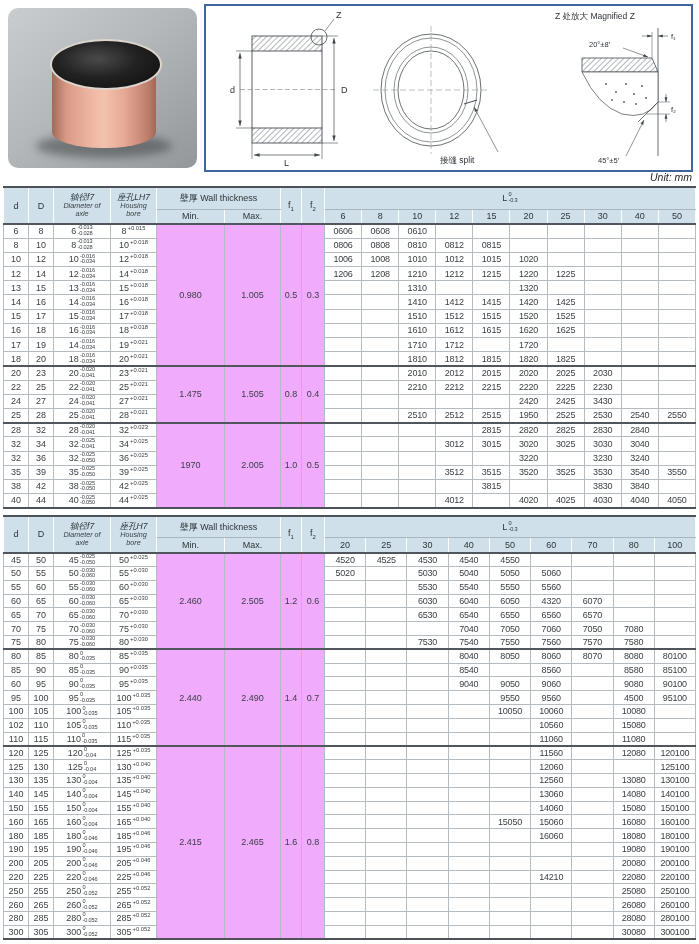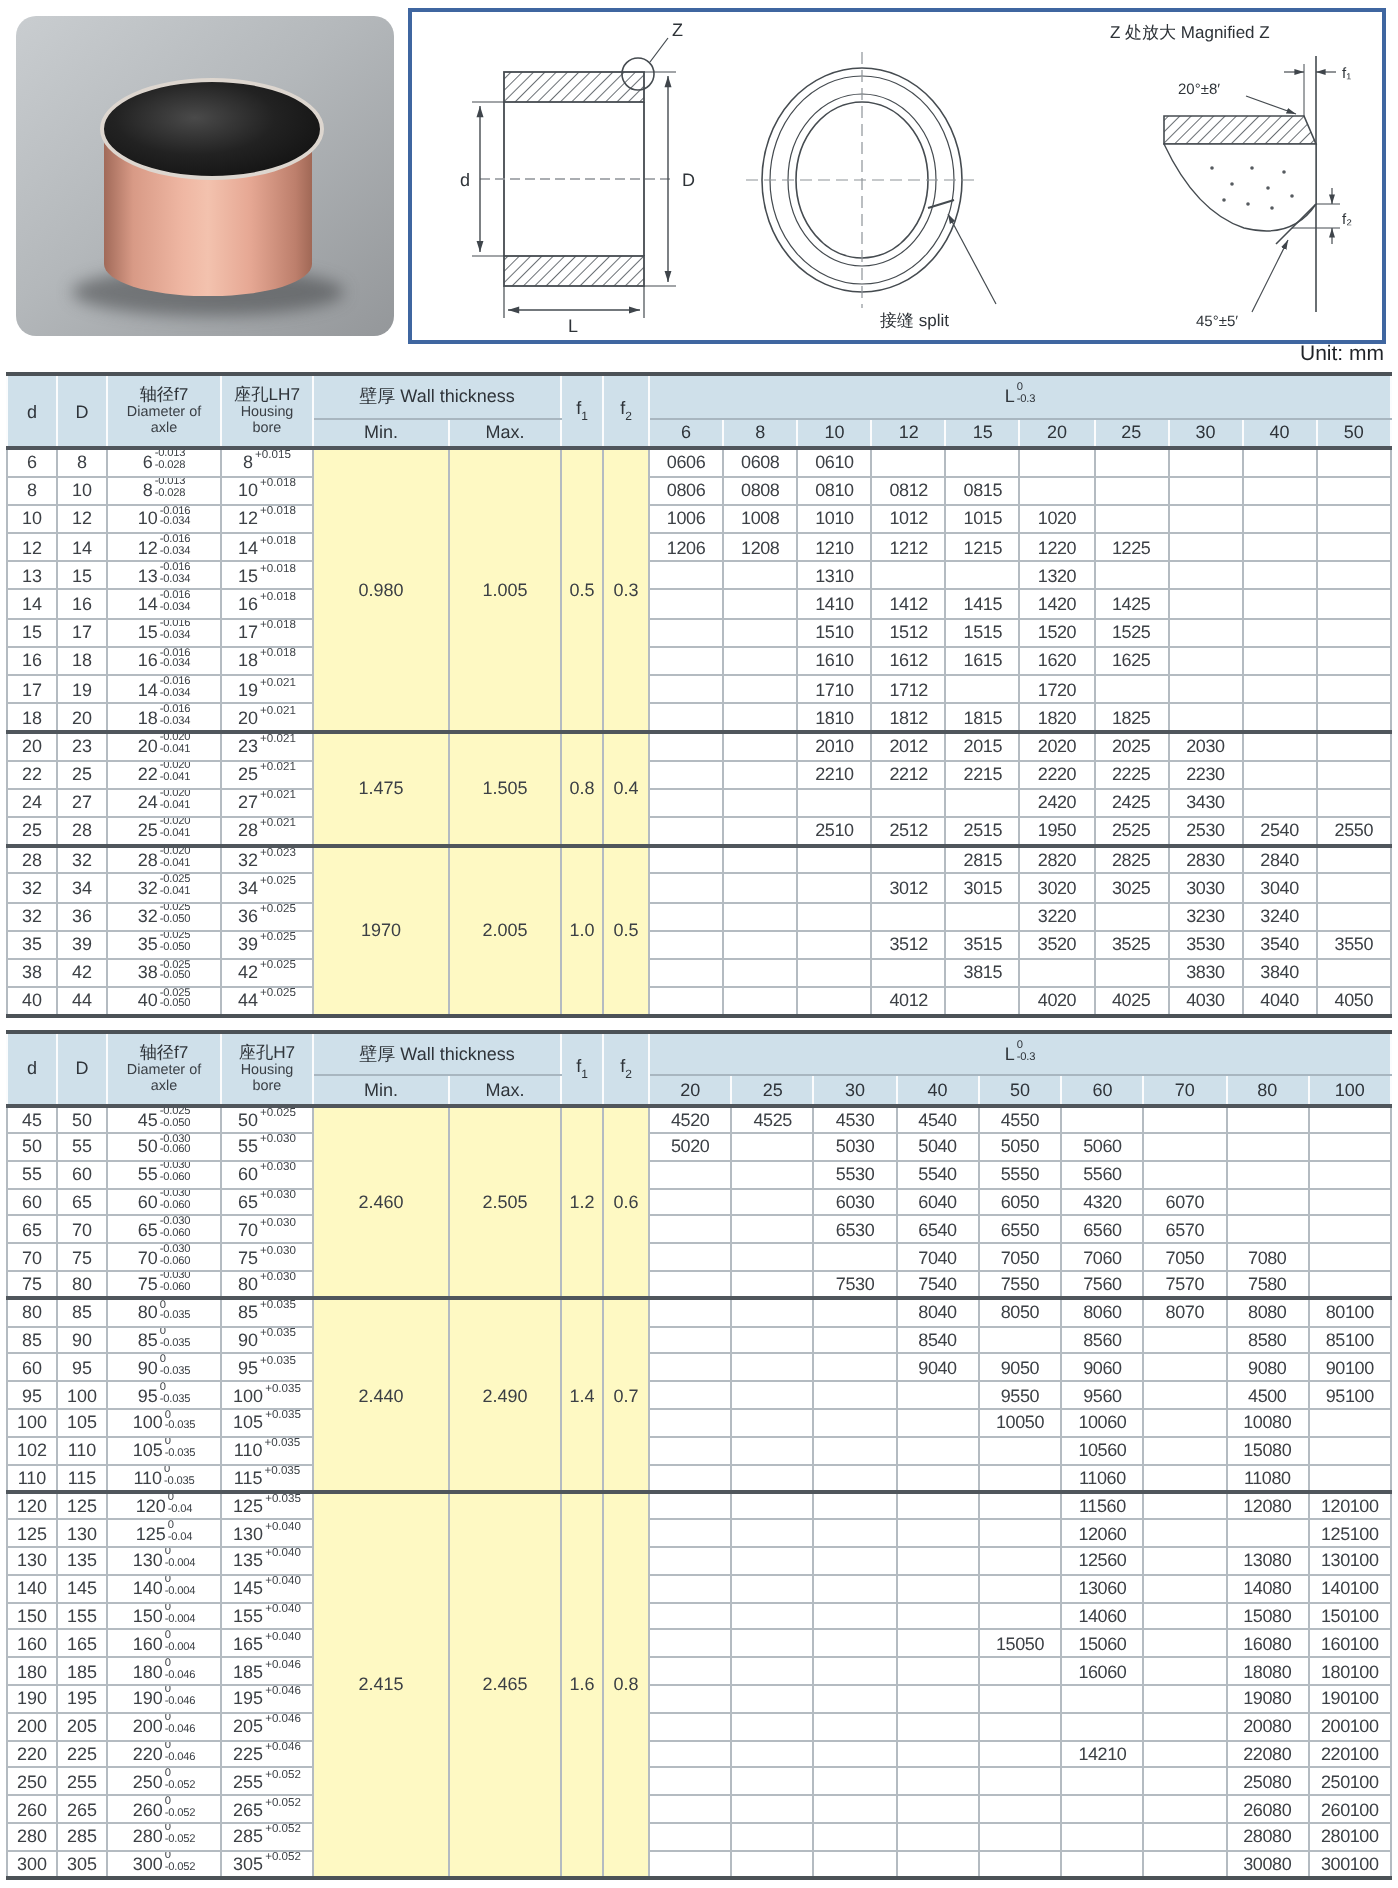--- a/index.html
+++ b/index.html
@@ -14,42 +14,42 @@
         background:linear-gradient(90deg,#a16a59 0%,#d89a86 14%,#efb7a3 38%,#f3c2ae 50%,#e6a894 70%,#bd7f6c 92%,#a06856 100%);
         border-radius:10px 10px 48% 48%/10px 10px 16px 16px;}
   .bush-top{position:absolute;left:42px;top:31px;width:108px;height:47px;border-radius:50%;
         background:radial-gradient(ellipse at 42% 38%,#4a4a4a 0%,#222 45%,#0b0b0b 100%);
         border:2px solid #ddd6cf;box-shadow:0 0 0 3px #d6English,0 0 0 3px #d89a85;}
   
   .panel{position:absolute;left:204px;top:4px;width:489px;height:168px;background:#fff;
         border:2px solid #3f66a0;box-sizing:border-box;}
   .panel svg{display:block;}
   svg text{font-family:"Liberation Sans",sans-serif;fill:#2e3338;}
-  .unit{position:absolute;top:171px;right:7px;font-size:10.5px;color:#1f2328;}
+  .unit{position:absolute;top:171px;right:7px;font-size:10.5px;color:#1f2328;font-style:italic;}
   
   .tables{position:absolute;left:3px;top:186px;width:693px;}
   .gap{height:6px;}
   table.spec{border-collapse:collapse;table-layout:fixed;width:693px;
         border:1px solid #9aa1a7;border-top:2px solid #4c5257;border-bottom:2px solid #4c5257;}
   .spec th,.spec td{border:1px solid #b4bbc1;text-align:center;vertical-align:middle;padding:0;
         color:#3c4045;font-weight:normal;overflow:hidden;white-space:nowrap;}
   .spec thead th{background:#cfe0ea;border:1px solid #fbfcfd;border-bottom:1px solid #a8b6c0;
         font-size:9px;color:#2f343a;}
   .hrow1{height:22px;} .hrow2{height:15px;}
   .t1 tbody tr{height:14.2px;} .t2 tbody tr{height:13.8px;}
   .spec td{font-size:9px;}
   .group-start td{border-top:2px solid #50565c;}
-  .ln{display:block;font-size:8.6px;line-height:1.05;}
+  .ln{display:block;font-size:8.6px;line-height:1.05;font-style:italic;}
   .en{font-size:7.2px;color:#3a3f45;}
   .tol{display:inline-flex;flex-direction:column;justify-content:center;text-align:left;vertical-align:middle;}
   .tol i{font-style:normal;font-size:5.6px;line-height:5.9px;letter-spacing:-0.1px;}
   .cf{display:inline-flex;align-items:center;gap:1px;}
   .num{font-size:9px;}
   .sup{font-size:5.8px;position:relative;top:-3px;}
-  .merge{font-size:9.5px;background:#fef9c3;}
+  .merge{font-size:9.5px;background:#f0abfc;}
   .lcell{font-size:8.6px;letter-spacing:-0.2px;}
   sub{font-size:6px;}
 </style>
 </head>
 <body>
 
 <div class="page">
 
   <div class="photo-card">
     <div class="bush-shadow"></div>

